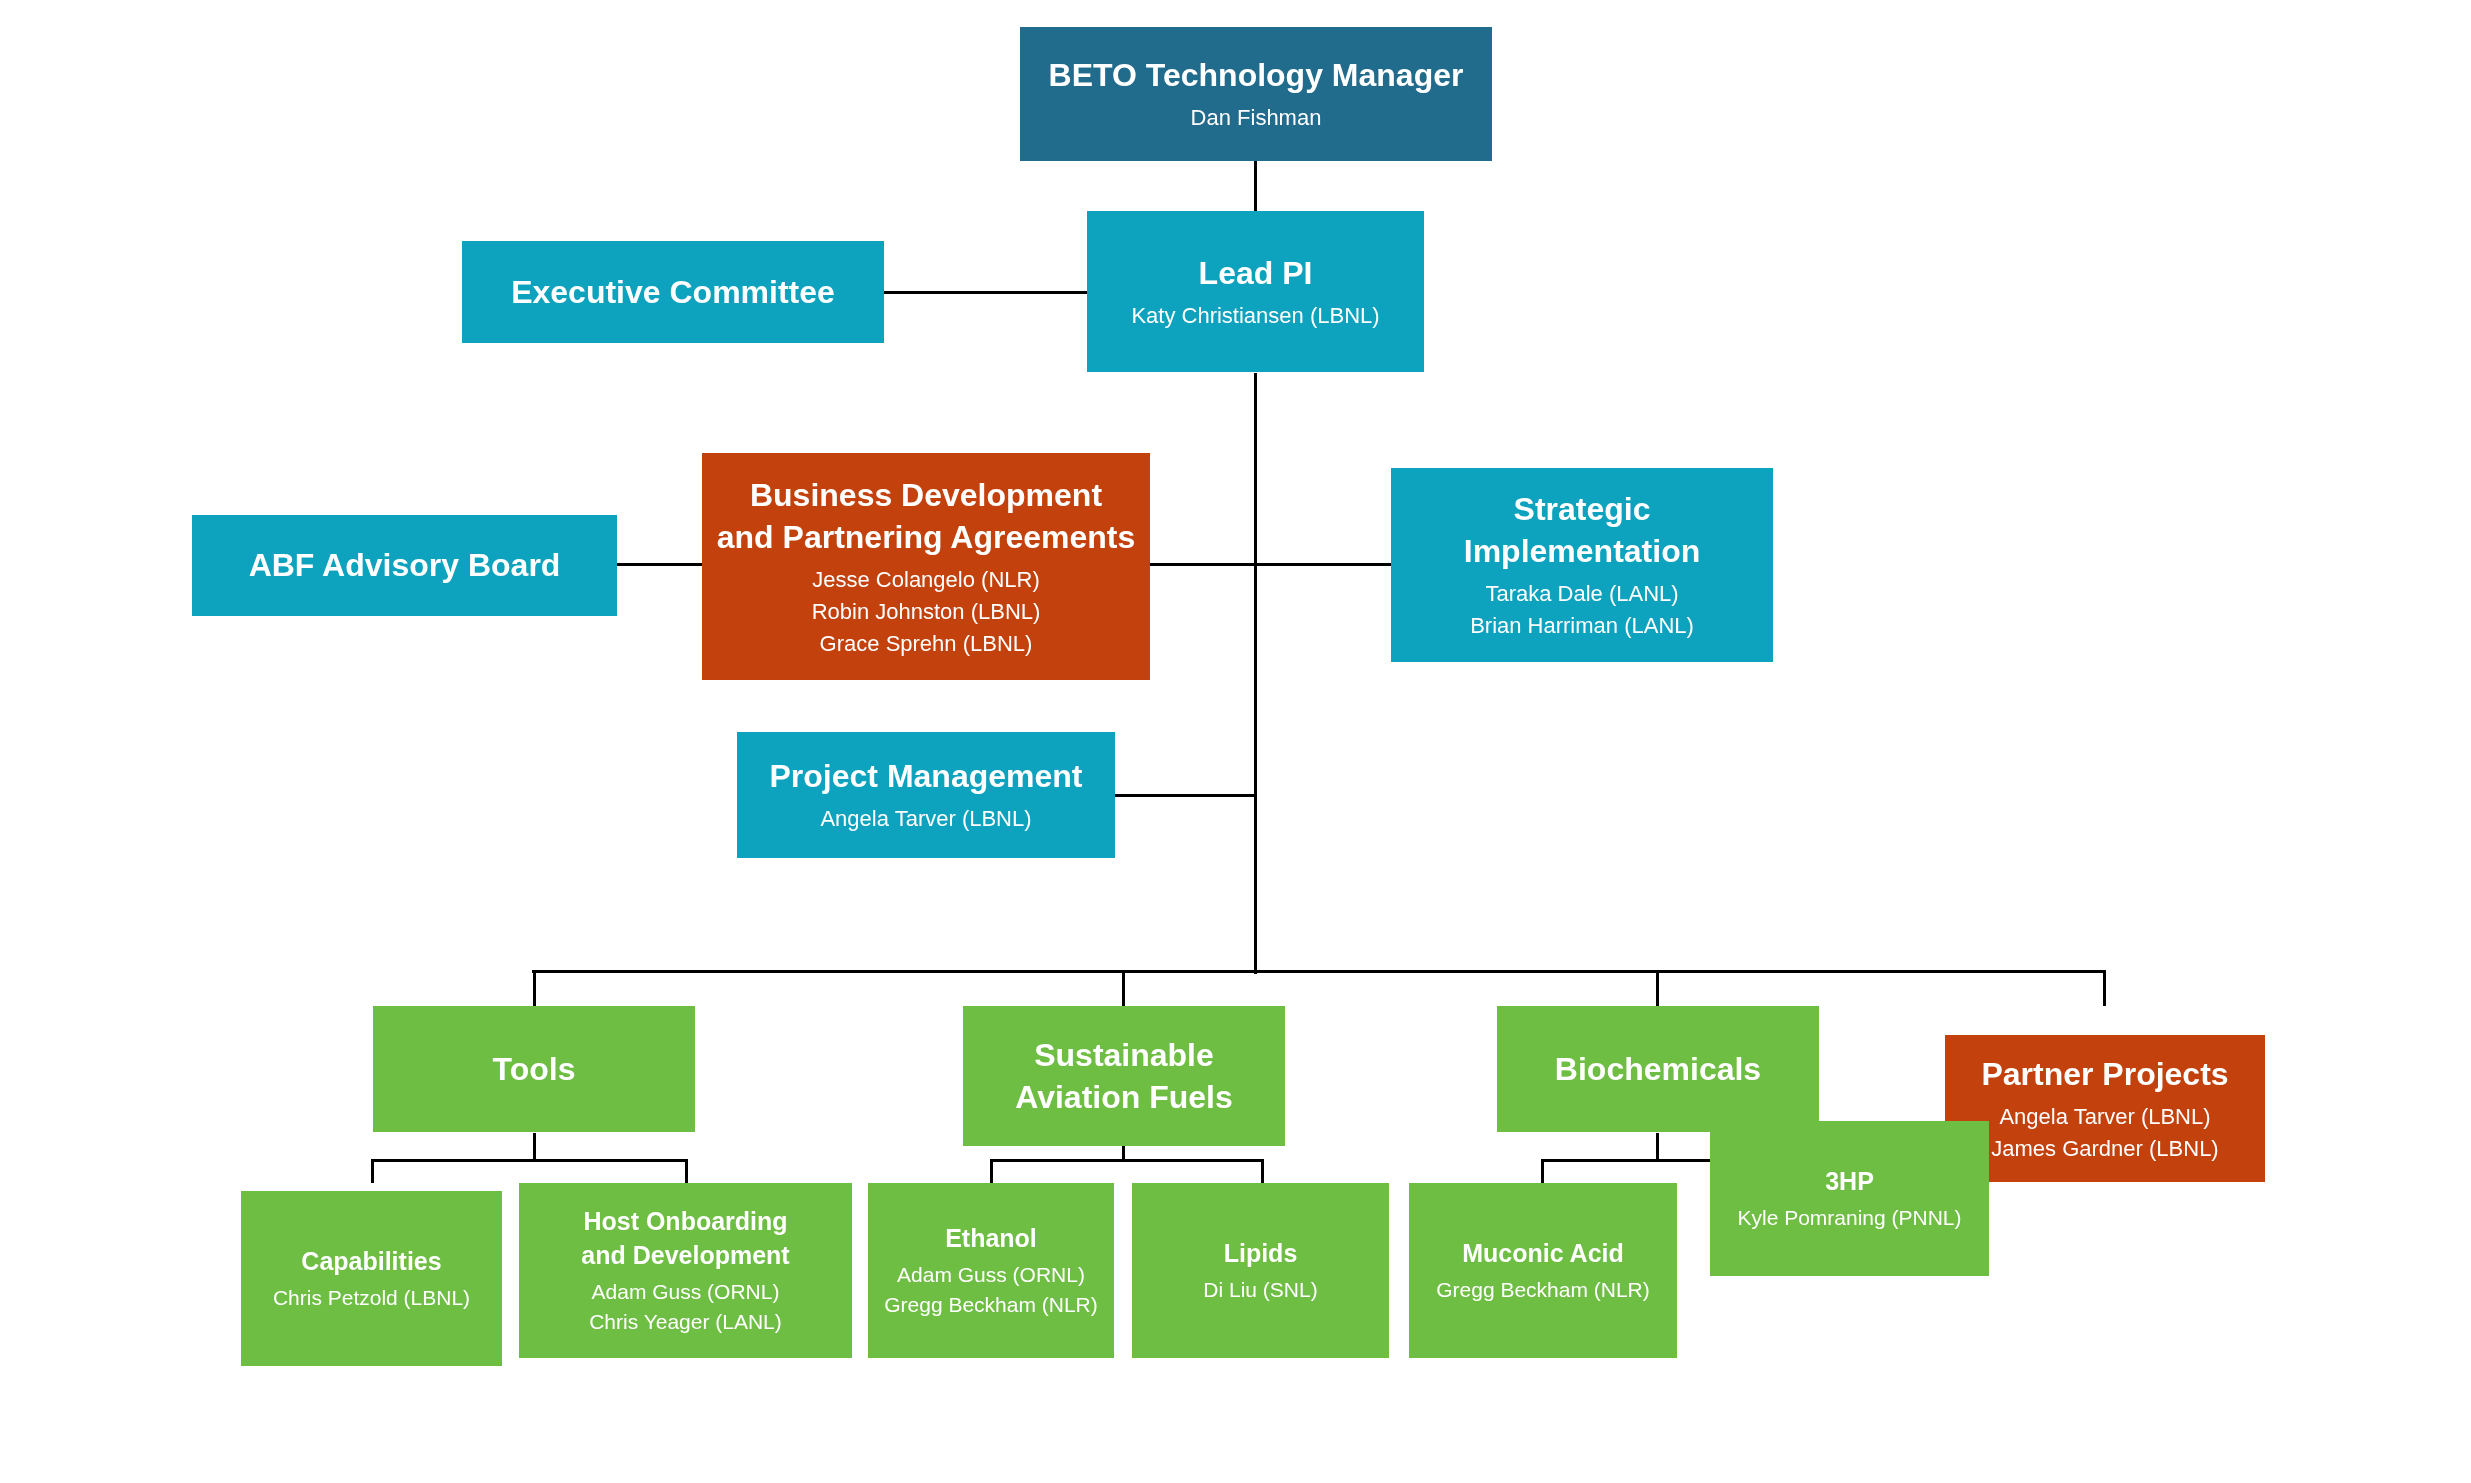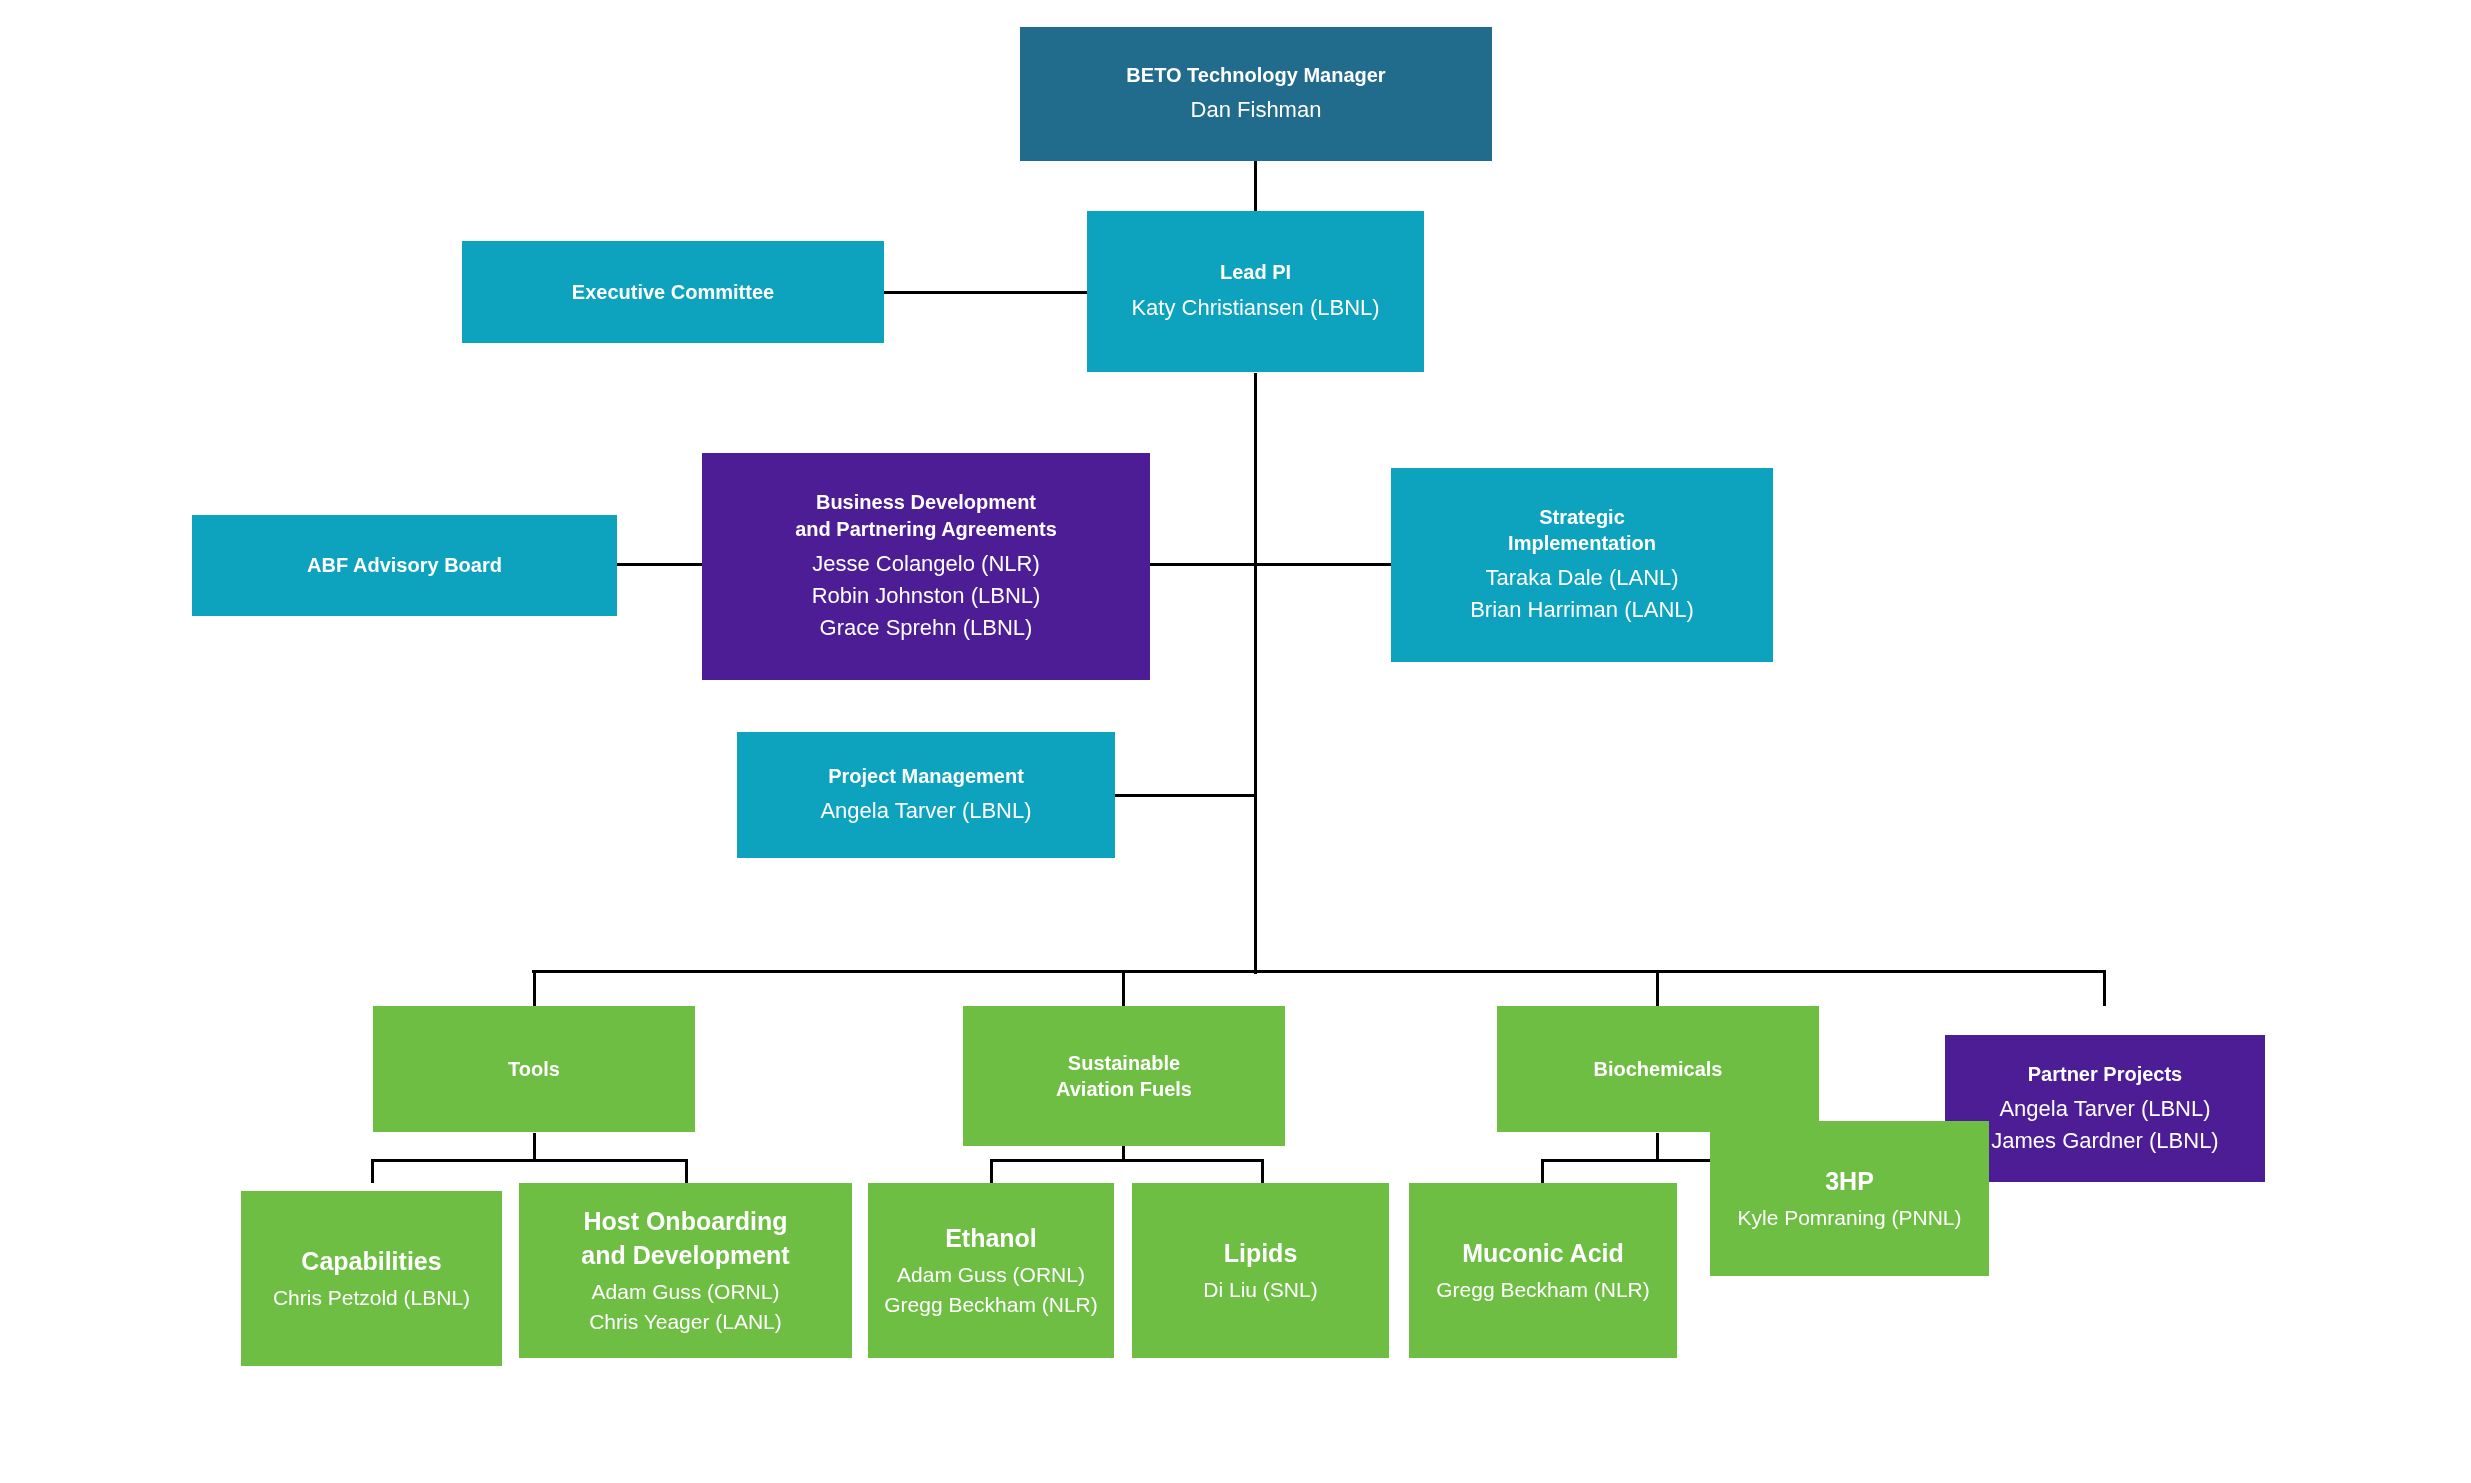--- a/index.html
+++ b/index.html
@@ -18,23 +18,23 @@
     color: #ffffff;
     display: flex;
     flex-direction: column;
     justify-content: center;
     align-items: center;
     text-align: center;
     padding: 9.7px 13.5px;
   }
   .node.dark  { background: #216B8C; }
   .node.teal  { background: #0DA2BD; }
-  .node.gray  { background: #4c1d95; }
+  .node.gray  { background: #c2410c; }
   .node.green { background: #6FBE44; }
-  .title { font-weight: bold; font-size: 20px; line-height: 1.32; }
+  .title { font-weight: bold; font-size: 32px; line-height: 1.32; }
   .members { font-size: 22px; line-height: 1.45; margin-top: 5.8px; font-weight: 400; text-align: center; }
   .small .title { font-size: 25px; line-height: 1.35; }
   .small .members { font-size: 21px; line-height: 1.4; margin-top: 4.8px; }
   .line { position: absolute; background: #000000; }
 </style>
 </head>
 <body>
 
 <div class="canvas">
 

